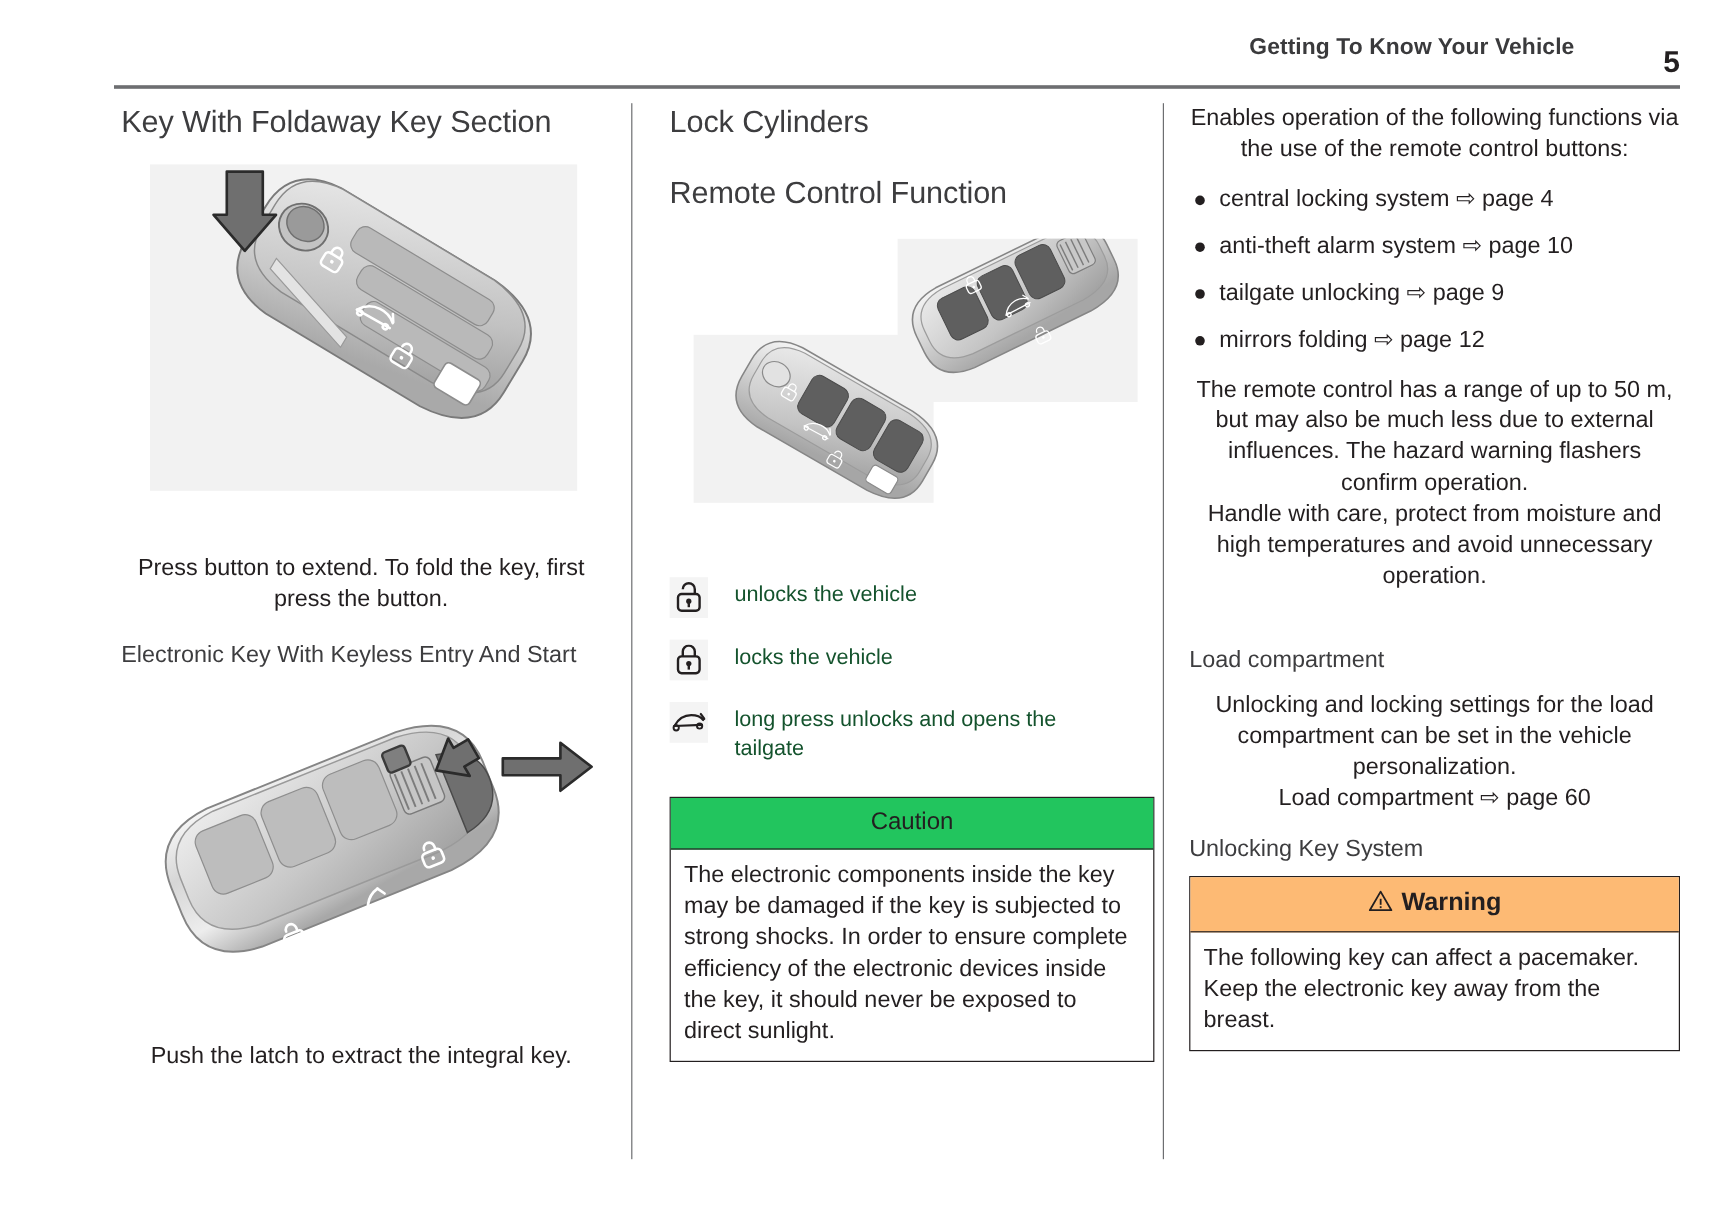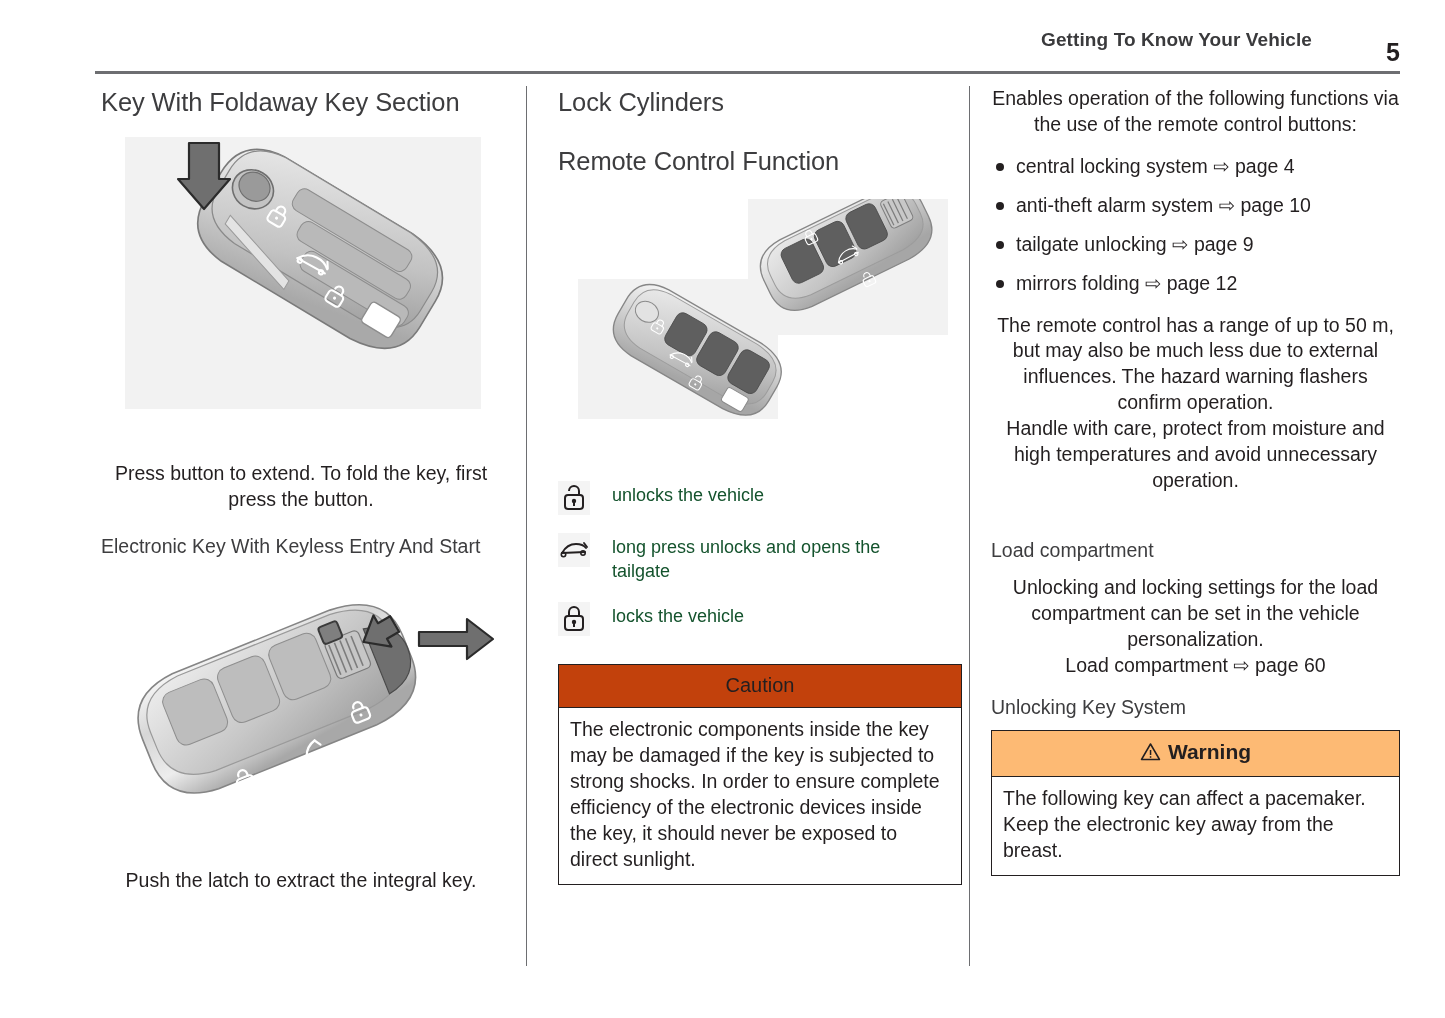--- a/index.html
+++ b/index.html
@@ -128,21 +128,21 @@
   }
   .notice-head {
     border-bottom: 1.6px solid #231f20;
     text-align: center;
     font-size: 20px;
     padding: 9px 6px 10px 6px;
     font-weight: normal;
     color: #231f20;
   }
   .notice-head.gray { background: #fdba74; }
-  .notice-head.white { background: #c2410c; }
+  .notice-head.white { background: #22c55e; }
   .notice-body {
     padding: 8px 11px 12px 11px;
     font-size: 19.5px;
     line-height: 1.335;
     color: #231f20;
   }
   .warn-tri {
     display: inline-block;
     vertical-align: -2px;
     margin-right: 7px;
@@ -425,41 +425,41 @@
           <path d="M16 10 V6 a5 5 0 0 0 -10 0" fill="none" stroke="#231f20" stroke-width="2"></path>
           <circle cx="11" cy="16" r="2.2" fill="#231f20"></circle>
           <rect x="10" y="16" width="2" height="5" fill="#231f20"></rect>
         </svg>
       </div>
       <div class="legend-text">unlocks the vehicle</div>
     </div>
 
     <div class="legend-row">
       <div class="legend-icon">
+        <svg width="22" height="26" viewBox="0 0 22 26">
+          <rect x="2" y="10" width="18" height="14" rx="3" fill="none" stroke="#231f20" stroke-width="2"></rect>
+          <path d="M6 10 V6 a5 5 0 0 1 10 0 v4" fill="none" stroke="#231f20" stroke-width="2"></path>
+          <circle cx="11" cy="16" r="2.2" fill="#231f20"></circle>
+          <rect x="10" y="16" width="2" height="5" fill="#231f20"></rect>
+        </svg>
+      </div>
+      <div class="legend-text">locks the vehicle</div>
+    </div>
+
+    <div class="legend-row">
+      <div class="legend-icon">
         <svg width="28" height="18" viewBox="0 0 28 18">
           <path d="M2 12 q5 -9 14 -9 q7 0 10 4" fill="none" stroke="#231f20" stroke-width="1.8" stroke-linecap="round"></path>
           <path d="M2 12 L25 11" fill="none" stroke="#231f20" stroke-width="1.8" stroke-linecap="round"></path>
           <circle cx="3.5" cy="13.5" r="2.2" fill="none" stroke="#231f20" stroke-width="1.6"></circle>
           <circle cx="23" cy="12" r="2.2" fill="none" stroke="#231f20" stroke-width="1.6"></circle>
           <path d="M24 2 l3 4" fill="none" stroke="#231f20" stroke-width="1.8" stroke-linecap="round"></path>
         </svg>
       </div>
       <div class="legend-text" style="max-width:320px;">long press unlocks and opens the tailgate</div>
-    </div>
-
-    <div class="legend-row">
-      <div class="legend-icon">
-        <svg width="22" height="26" viewBox="0 0 22 26">
-          <rect x="2" y="10" width="18" height="14" rx="3" fill="none" stroke="#231f20" stroke-width="2"></rect>
-          <path d="M6 10 V6 a5 5 0 0 1 10 0 v4" fill="none" stroke="#231f20" stroke-width="2"></path>
-          <circle cx="11" cy="16" r="2.2" fill="#231f20"></circle>
-          <rect x="10" y="16" width="2" height="5" fill="#231f20"></rect>
-        </svg>
-      </div>
-      <div class="legend-text">locks the vehicle</div>
     </div>
   </div>
 
   <div class="notice" style="margin-top:28px;">
     <div class="notice-head white">Caution</div>
     <div class="notice-body">The electronic components inside the key may be damaged if the key is subjected to strong shocks. In order to ensure complete efficiency of the electronic devices inside the key, it should never be exposed to direct sunlight.</div>
   </div>
 </div>
 
 <div class="col col-right">

